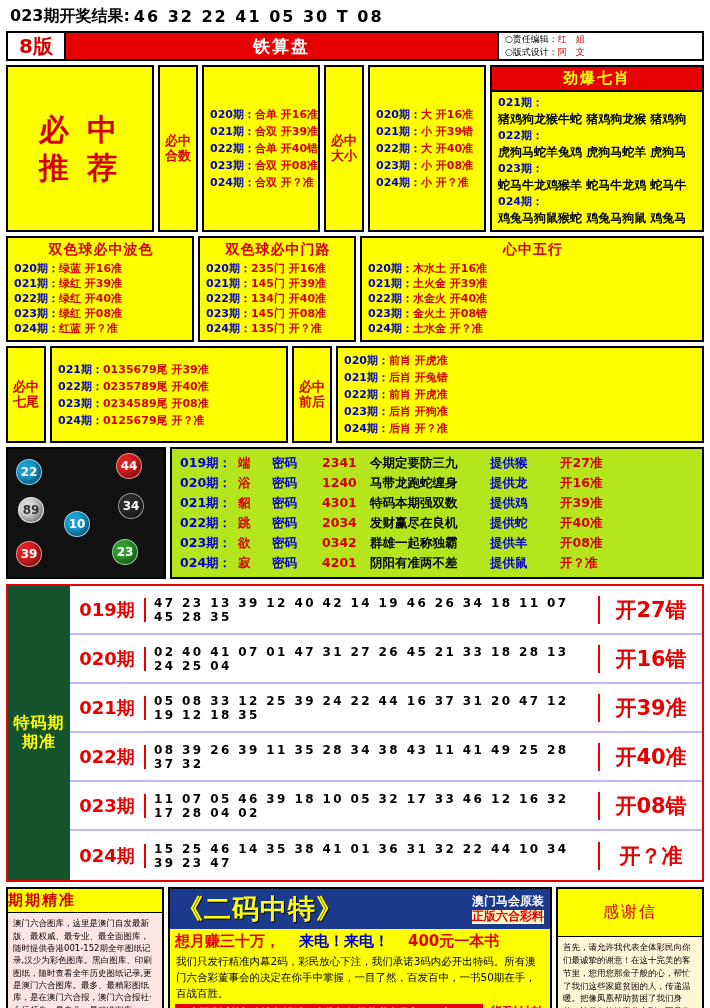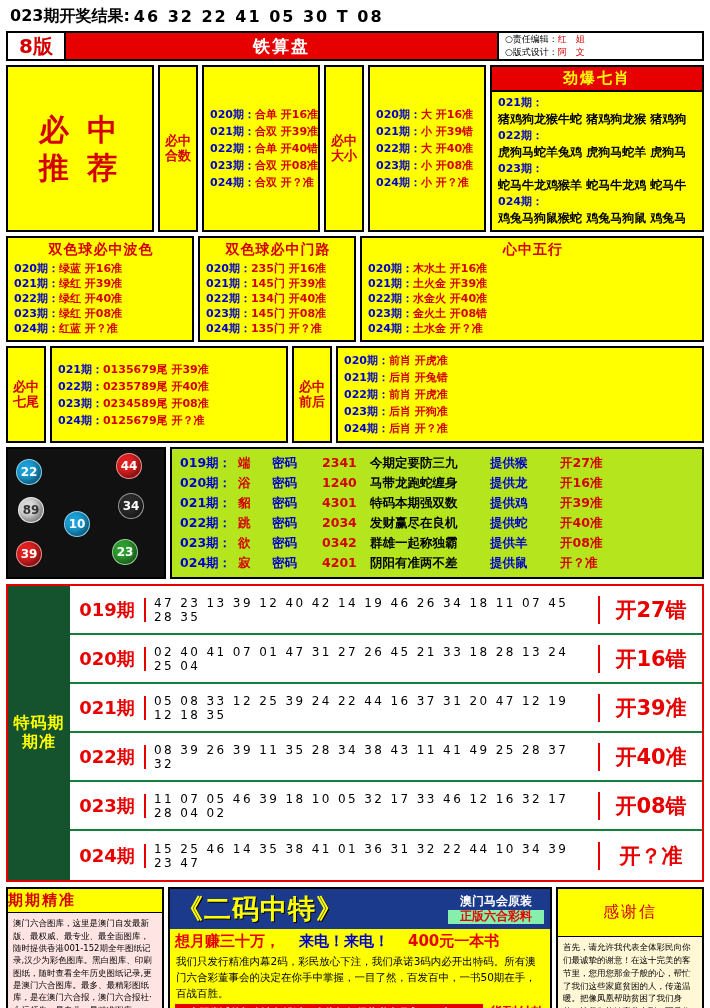--- a/index.html
+++ b/index.html
@@ -225,39 +225,39 @@
     align-items: center;
     justify-content: center;
     text-align: center;
     line-height: 1.18;
     letter-spacing: 1px;
   }
   .tm-right { flex: 1; }
   .tm-row {
     display: flex;
     align-items: center;
-    border-bottom: 2px solid #15803d;
+    border-bottom: 2px solid #c4b5fd;
     height: 49px;
   }
   .tm-row:last-child { border-bottom: none; }
   .tm-issue {
     width: 76px;
     text-align: center;
     color: #e60000;
     font-size: 18px;
     font-weight: bold;
     border-right: 2px solid #e60000;
   }
   .tm-nums {
     flex: 1;
     padding: 0 8px;
     font-size: 12px;
     letter-spacing: 2.4px;
     color: #000;
-    font-weight: normal;
+    font-weight: bold;
   }
   .tm-res {
     width: 104px;
     text-align: center;
     color: #e60000;
     font-size: 21px;
     font-weight: bold;
     border-left: 2px solid #e60000;
   }
 
@@ -295,22 +295,22 @@
   .ad2 .h .t1 {
     color: #ffff00;
     font-size: 27px;
     font-weight: bold;
     letter-spacing: 1px;
     text-shadow: 1px 1px 0 #000;
   }
   .ad2 .h .t2 { text-align: center; line-height: 1.15; }
   .ad2 .h .t2 .a { color: #fff; font-size: 12px; font-weight: bold; }
   .ad2 .h .t2 .b2 {
-    background: #86efac; color: #e60000; font-size: 12px; font-weight: bold;
-    padding: 0 12px; display: inline-block; margin-top: 2px;
+    background: #fef9c3; color: #e60000; font-size: 12px; font-weight: bold;
+    padding: 0 0; display: inline-block; margin-top: 2px;
   }
   .ad2 .r1 {
     display: flex; align-items: center; gap: 19px; padding: 3px 5px;
   }
   .ad2 .r1 .big { color: #e60000; font-size: 15px; font-weight: bold; }
   .ad2 .r1 .big2 { color: #0000cc; font-size: 15px; font-weight: bold; }
   .ad2 .body { font-size: 10.5px; line-height: 1.5; padding: 0 6px; color: #000; }
   .ad2 .foot {
     display: flex; align-items: center; gap: 6px; padding: 2px 5px;
   }

